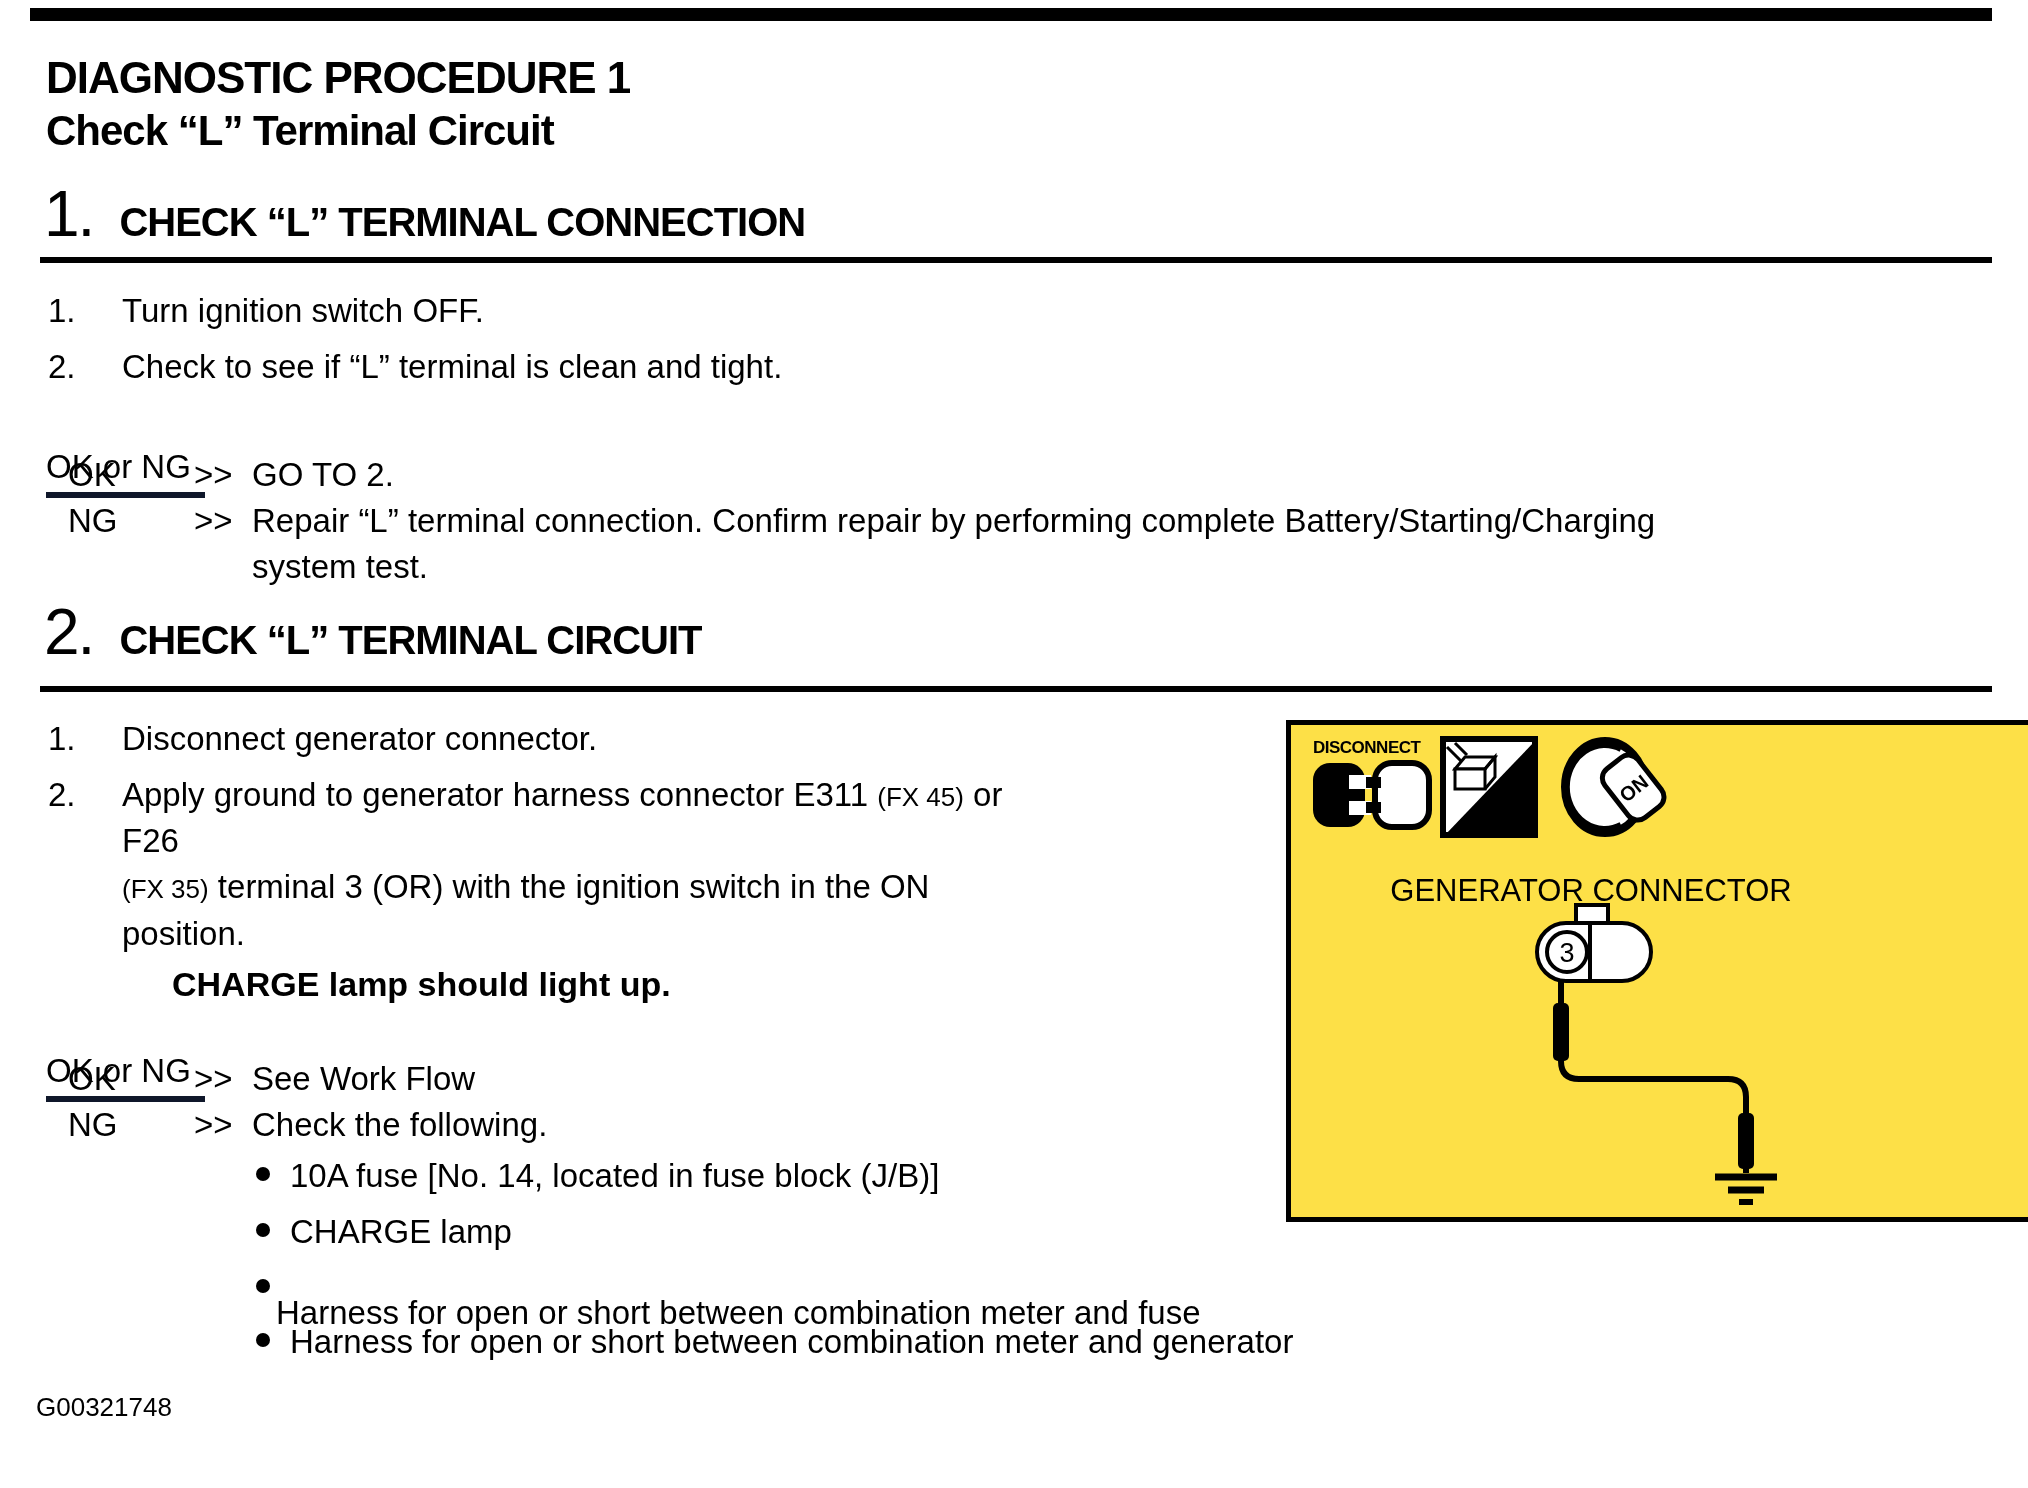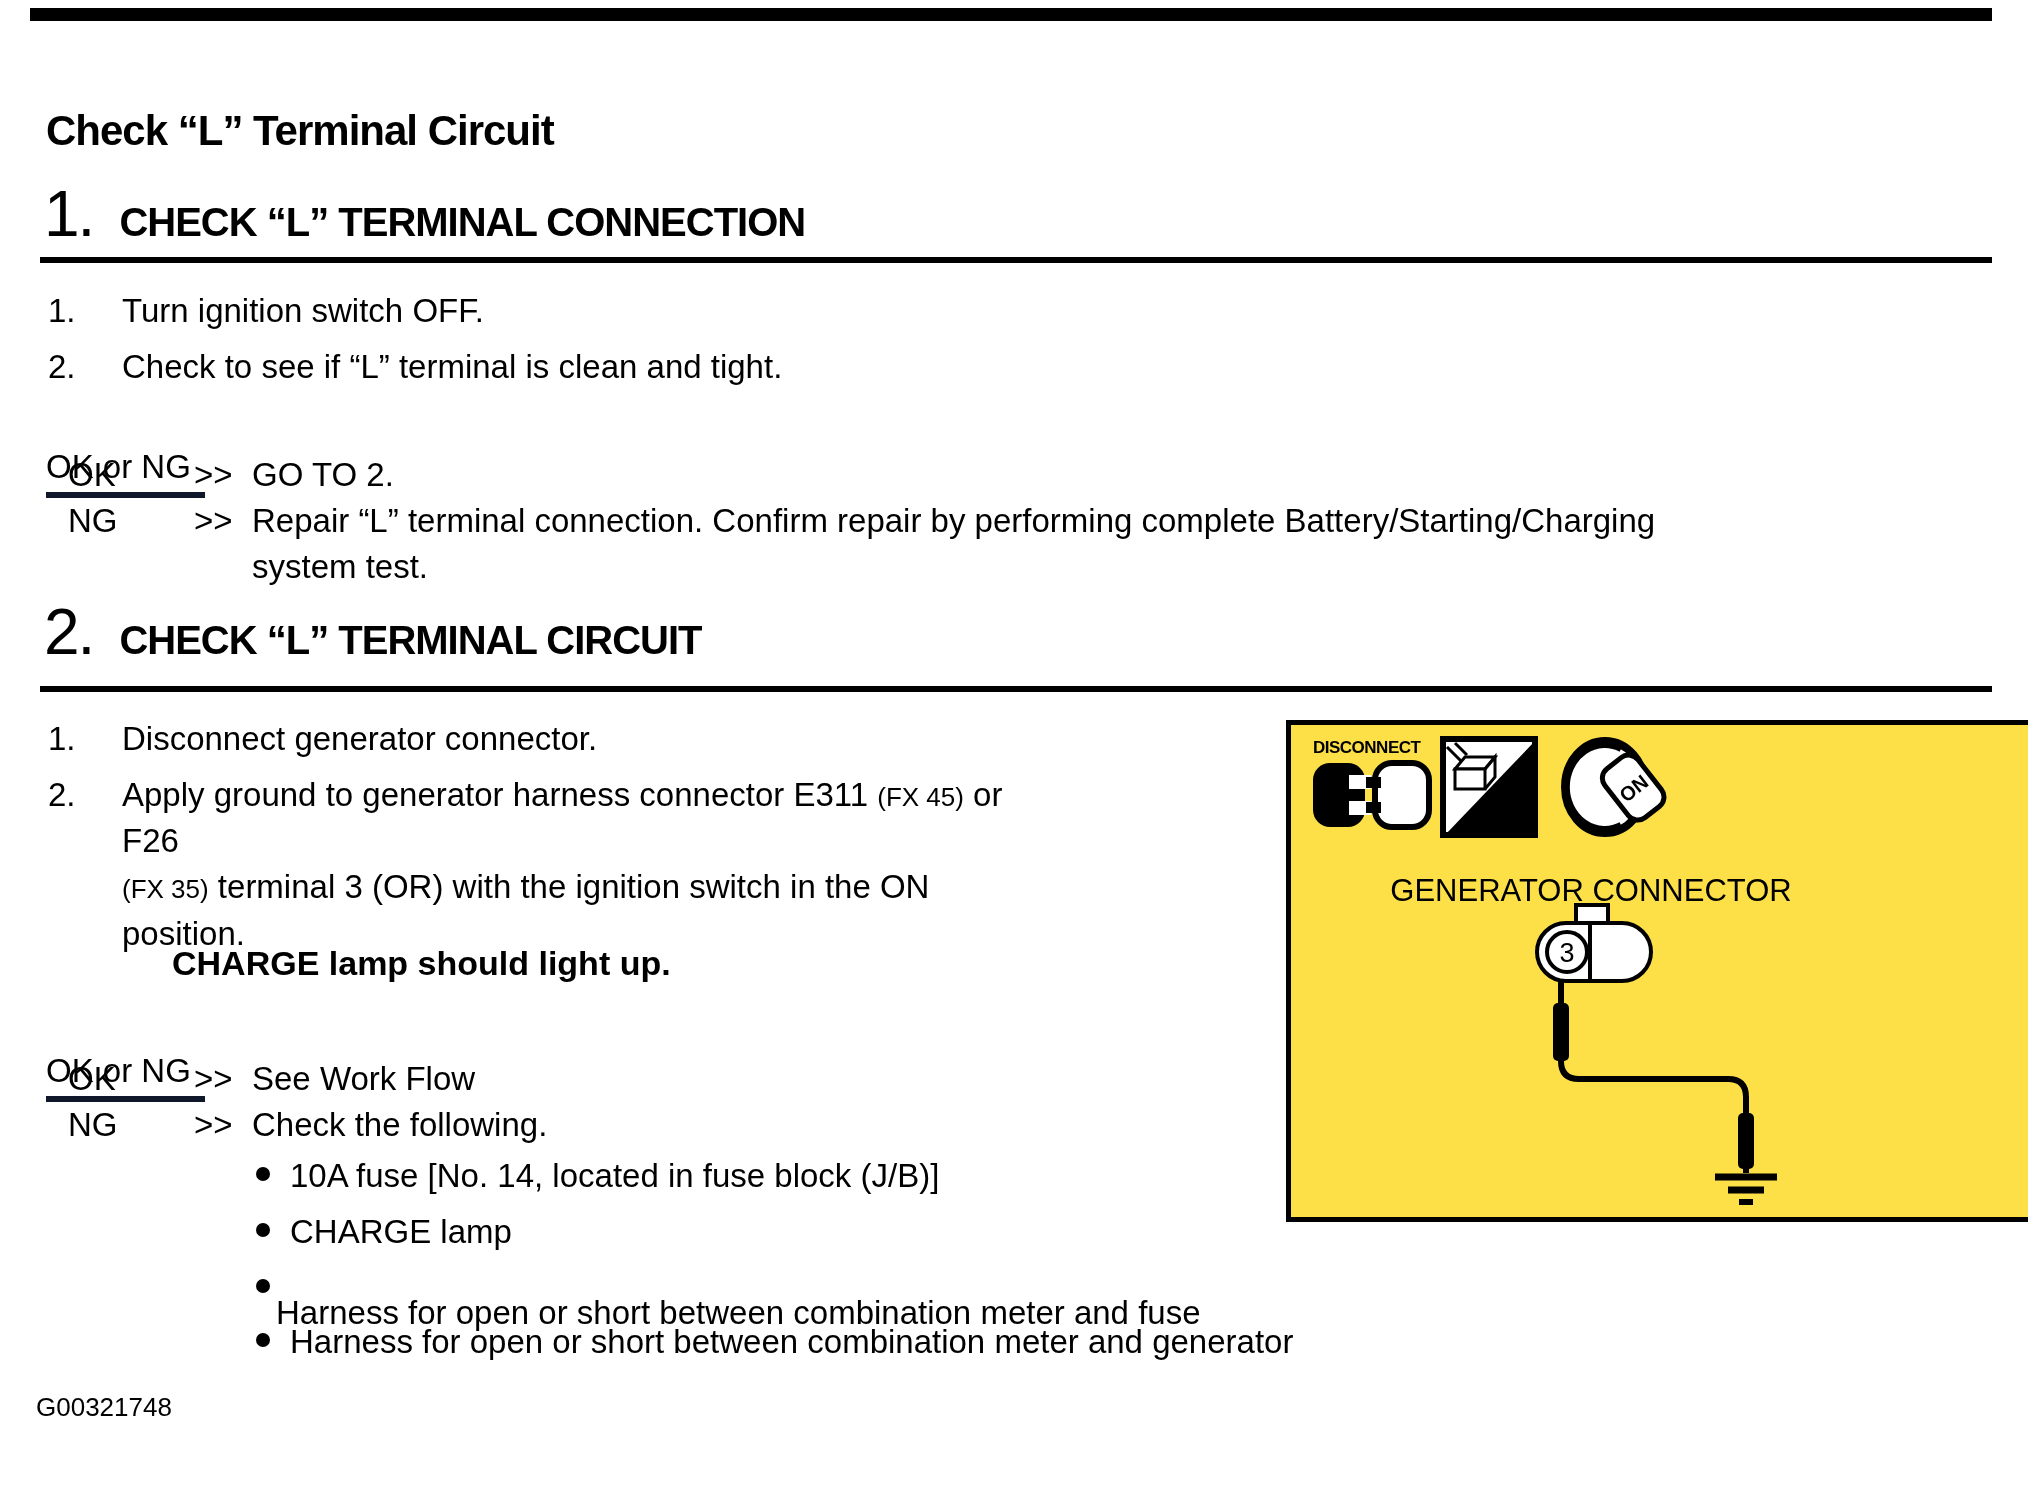--- a/index.html
+++ b/index.html
@@ -20,39 +20,40 @@
   .step{left:48px;display:flex;font-size:33px;line-height:1.4;}
   .step .snum{width:74px;flex:0 0 74px;}
   .step .stext{max-width:1100px;}
   .fx-small{font-size:26px;}
 
   .okng{left:46px;font-size:33px;line-height:1;border-bottom:6px solid #0f172a;padding:0 14px 9px 0;margin-top:48px;}
 
   .result{left:68px;display:grid;grid-template-columns:126px 58px auto;font-size:33px;line-height:1.4;}
   .result .rtext{white-space:pre-line;max-width:1700px;}
 
-  .note{left:172px;font-size:34px;font-weight:700;line-height:1;}
+  .note{left:172px;font-size:34px;font-weight:700;line-height:1;margin-top:21px;}
 
   .bullet{left:256px;display:flex;align-items:flex-start;font-size:33px;line-height:1.2;}
   .bullet .dot{width:14px;height:14px;border-radius:50%;background:#000;margin-top:11px;flex:0 0 14px;}
   .bullet .btext{margin-left:20px;}
 
   .figid{left:36px;top:1394px;font-size:26px;line-height:1;text-align:right;}
 
   .figbox{left:1286px;top:720px;width:817px;height:502px;border:5px solid #000;box-sizing:border-box;background:#fde047;}
   .figbox svg{display:block;}
   svg text{font-family:"Liberation Sans",sans-serif;fill:#000;}
 </style>
 </head>
 <body>
 
 <div class="canvas">
 
   <div class="abs scanbar"></div>
 
+  <div class="abs h-title">DIAGNOSTIC PROCEDURE 1</div>
   <div class="abs h-sub">Check “L” Terminal Circuit</div>
 
   <div class="abs sec-head" style="top:182px;">
     <span class="num">1.</span>
     <span class="cap">CHECK “L” TERMINAL CONNECTION</span>
   </div>
   <div class="abs rule" style="top:257px;"></div>
 
   <div class="abs step" style="top:288px;">
     <span class="snum">1.</span>

